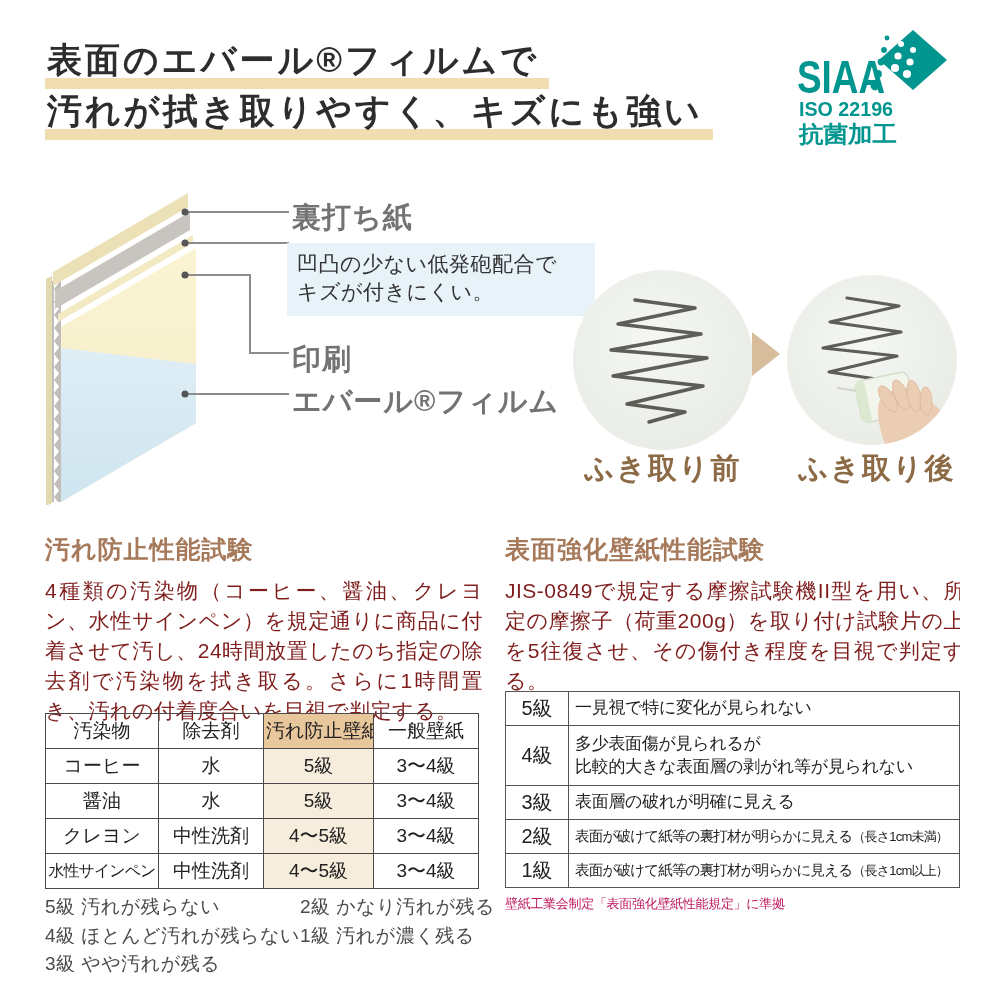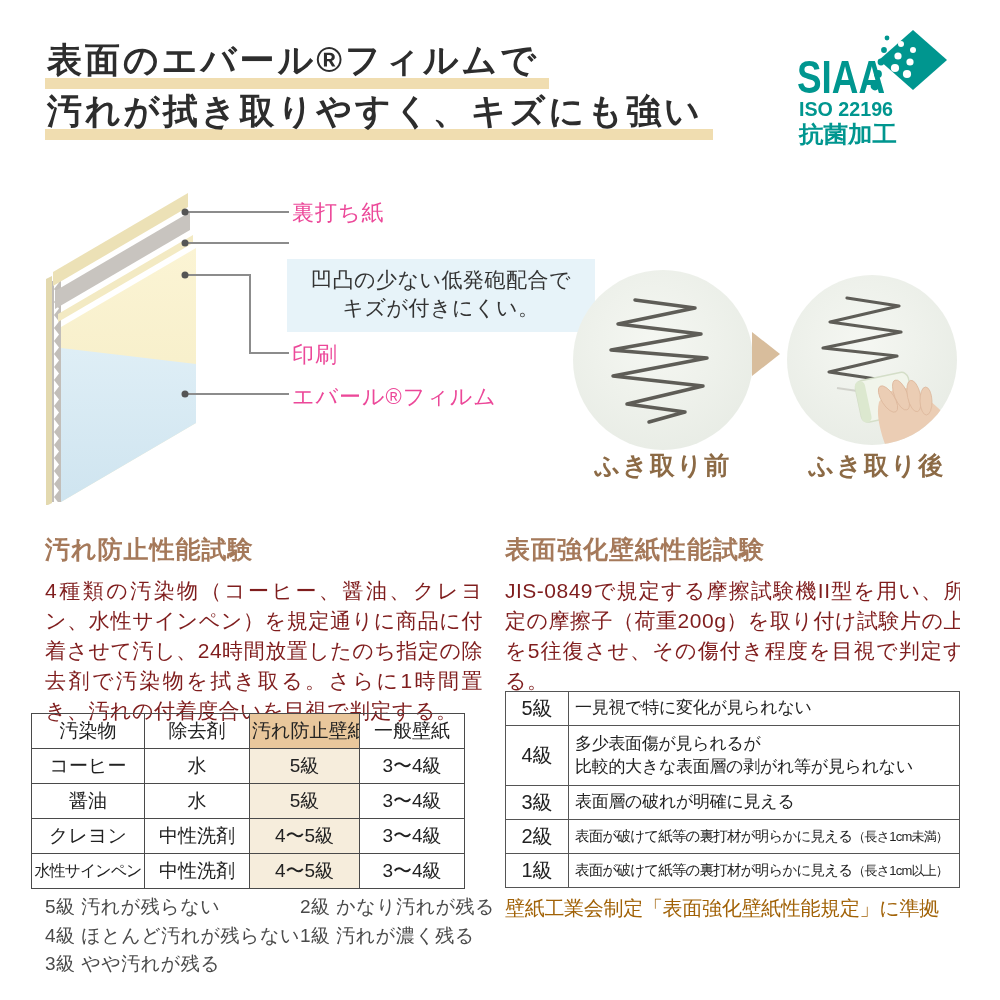--- a/index.html
+++ b/index.html
@@ -9,61 +9,61 @@
   
   .title-block{position:absolute;left:45px;top:42px;}
   .title-line{display:block;font-size:35px;font-weight:bold;color:#2d2d2d;letter-spacing:3px;line-height:1.0;margin-bottom:16px;white-space:nowrap;}
   .title-line span{background:linear-gradient(to bottom,transparent 78%,#F0DDB0 78%);padding:0 10px 10px 2px;}
 
   
   .siaa{position:absolute;left:795px;top:30px;}
 
   
   .diagram-svg{position:absolute;left:45px;top:185px;}
-  .layer-label{position:absolute;font-size:22px;color:#ec4899;font-weight:400;white-space:nowrap;letter-spacing:1px;}
+  .layer-label{position:absolute;font-size:29px;color:#737373;font-weight:700;white-space:nowrap;letter-spacing:1px;}
   .lab-backing{left:292px;top:198px;}
   .lab-vinyl{left:292px;top:230px;}
-  .foam-box{position:absolute;left:287px;top:259px;width:288px;background:#E7F3F9;padding:7px 10px 9px 10px;font-size:21px;line-height:1.35;color:#333;letter-spacing:0.5px;white-space:pre-line;text-align:center;}
+  .foam-box{position:absolute;left:287px;top:243px;width:288px;background:#E7F3F9;padding:7px 10px 9px 10px;font-size:21px;line-height:1.35;color:#333;letter-spacing:0.5px;white-space:pre-line;}
   .lab-print{left:292px;top:340px;}
   .lab-film{left:292px;top:382px;}
 
   
   .wipe-svg{position:absolute;left:555px;top:250px;}
-  .wipe-caption{position:absolute;top:449px;width:200px;text-align:center;font-size:25px;font-weight:bold;color:#8C6A45;letter-spacing:2px;}
+  .wipe-caption{position:absolute;top:449px;width:200px;text-align:center;font-size:29px;font-weight:bold;color:#8C6A45;letter-spacing:2px;}
   .cap-before{left:563px;}
   .cap-after{left:777px;}
 
   
   .section-heading{position:absolute;font-size:25px;font-weight:bold;color:#A5795A;letter-spacing:1px;}
   .head-left{left:45px;top:533px;text-align:right;}
   .head-right{left:505px;top:533px;}
   .section-body{position:absolute;font-size:21px;line-height:1.43;color:#7f1d1d;letter-spacing:0.5px;text-align:justify;}
   .body-left{left:45px;top:576px;width:438px;}
   .body-right{left:505px;top:576px;width:460px;}
 
   
-  .stain-table{position:absolute;left:31px;top:713px;width:433px;border-collapse:collapse;table-layout:fixed;}
+  .stain-table{position:absolute;left:45px;top:713px;width:433px;border-collapse:collapse;table-layout:fixed;}
   .stain-table td{border:1.5px solid #4a4a4a;text-align:center;font-size:19px;color:#222;height:34px;padding:0 2px;overflow:hidden;white-space:nowrap;}
   .stain-table .hl-head{background:#E9C79C;}
   .stain-table .hl-cell{background:#F6EDDC;}
   .stain-table .tight{font-size:16px;letter-spacing:-1px;}
 
   
   .strength-table{position:absolute;left:505px;top:691px;width:455px;border-collapse:collapse;table-layout:fixed;}
   .strength-table td{border:1.5px solid #555;color:#222;}
   .strength-table .grade{width:60px;text-align:center;font-size:20px;}
   .strength-table .desc{font-size:17px;padding:4px 6px;line-height:1.35;white-space:pre-line;letter-spacing:-0.3px;}
   .strength-table .desc .note{font-size:13px;}
   .strength-table .desc.small{font-size:14.5px;white-space:nowrap;letter-spacing:-0.8px;}
   .r-h34{height:34px;} .r-h60{height:60px;}
 
   
   .legend-col{position:absolute;top:893px;font-size:19px;color:#4a4a4a;line-height:1.5;letter-spacing:0.5px;}
   .legend-1{left:45px;} .legend-2{left:300px;}
-  .footnote{position:absolute;left:505px;top:895px;font-size:20px;color:#a16207;letter-spacing:-0.3px;}
+  .footnote{position:absolute;left:505px;top:895px;font-size:13px;color:#be185d;letter-spacing:-0.3px;}
 </style>
 </head>
 <body>
 
 <div id="stage">
 
   <div class="title-block">
     <div class="title-line"><span>表面のエバール®フィルムで</span></div>
     <div class="title-line"><span>汚れが拭き取りやすく、キズにも強い</span></div>
   </div>

